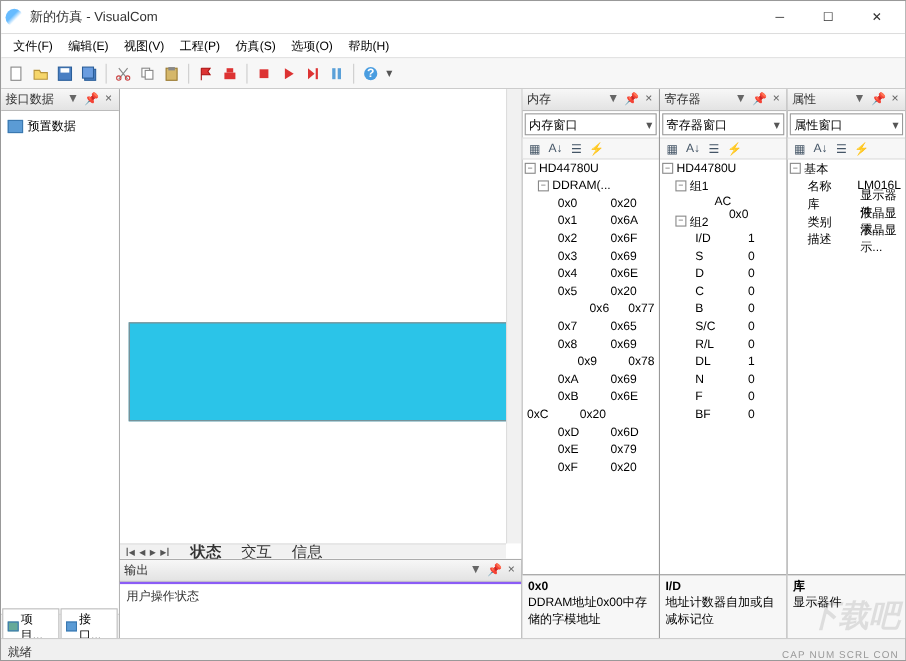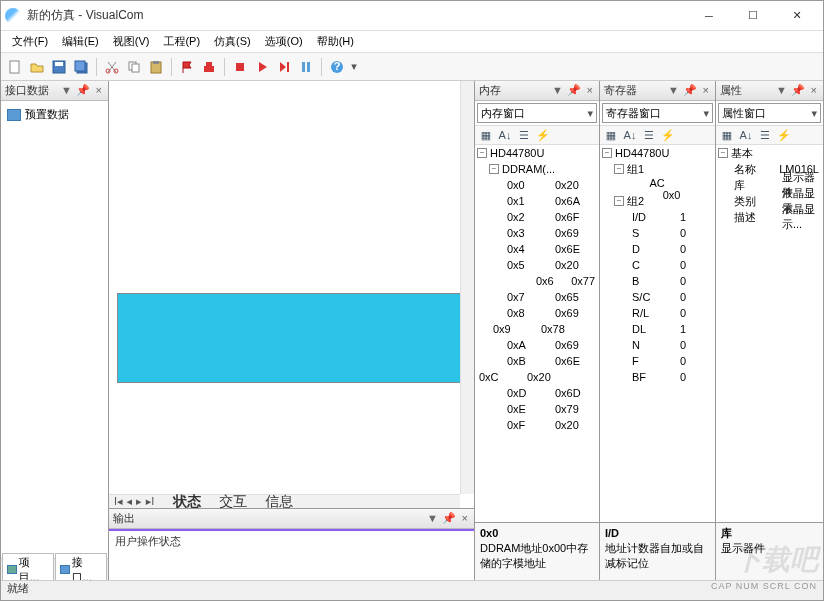--- a/index.html
+++ b/index.html
@@ -46,21 +46,21 @@
 .seldrop .ar{color:#555}
 .minibar{height:20px;display:flex;align-items:center;gap:3px;padding:0 3px;border-top:1px solid #ddd;border-bottom:1px solid #ddd;background:#f7f7f7}
 .mbtn{width:16px;height:16px;display:flex;align-items:center;justify-content:center;color:#456}
 .dockbody{flex:1;overflow:auto;font-size:11px}
 .trow{display:flex;padding:0 2px;height:16px;align-items:center}
 .tcell{padding:0 2px}
 .tc1{width:48px}.tc2{flex:1;text-align:left}
 .tog{width:10px;height:10px;border:1px solid #888;display:inline-flex;align-items:center;justify-content:center;font-size:8px;line-height:8px;margin-right:3px;color:#555;background:#fff}
 .desc{height:58px;border-top:1px solid #999;padding:3px 5px;background:#f7f7f7;font-size:11px;line-height:1.35;overflow:hidden}
 .desc .dt{font-weight:bold}
-.statusbar{height:20px;background:#f0f0f0;border-top:1px solid #ccc;display:flex;align-items:flex-start;padding:0 6px;font-size:11px;color:#333}
+.statusbar{height:20px;background:#f0f0f0;border-top:1px solid #ccc;display:flex;align-items:flex-end;padding:0 6px;font-size:11px;color:#333}
 .statusbar .s1{flex:1}
 .statusbar .ind{color:#999;letter-spacing:1px;font-size:9px}
 .watermark{position:absolute;right:6px;bottom:22px;color:rgba(0,0,0,0.1);font-size:28px;font-weight:bold;pointer-events:none;font-style:italic}
 svg{display:block}
 .bolt{color:#f90}
 .middle{flex:1;display:flex;flex-direction:column;min-width:0}
 </style>
 </head>
 <body>
 
@@ -294,21 +294,21 @@
               <span class="tcell tc2">0x77</span>
             </div>
             <div class="trow" style="padding-left: 30px;">
               <span class="tcell tc1">0x7</span>
               <span class="tcell tc2">0x65</span>
             </div>
             <div class="trow" style="padding-left: 30px;">
               <span class="tcell tc1">0x8</span>
               <span class="tcell tc2">0x69</span>
             </div>
-            <div class="trow" style="padding-left: 16px;">
+            <div class="trow" style="padding-left: 48px;">
               <span class="tcell tc1">0x9</span>
               <span class="tcell tc2">0x78</span>
             </div>
             <div class="trow" style="padding-left: 30px;">
               <span class="tcell tc1">0xA</span>
               <span class="tcell tc2">0x69</span>
             </div>
             <div class="trow" style="padding-left: 30px;">
               <span class="tcell tc1">0xB</span>
               <span class="tcell tc2">0x6E</span>

